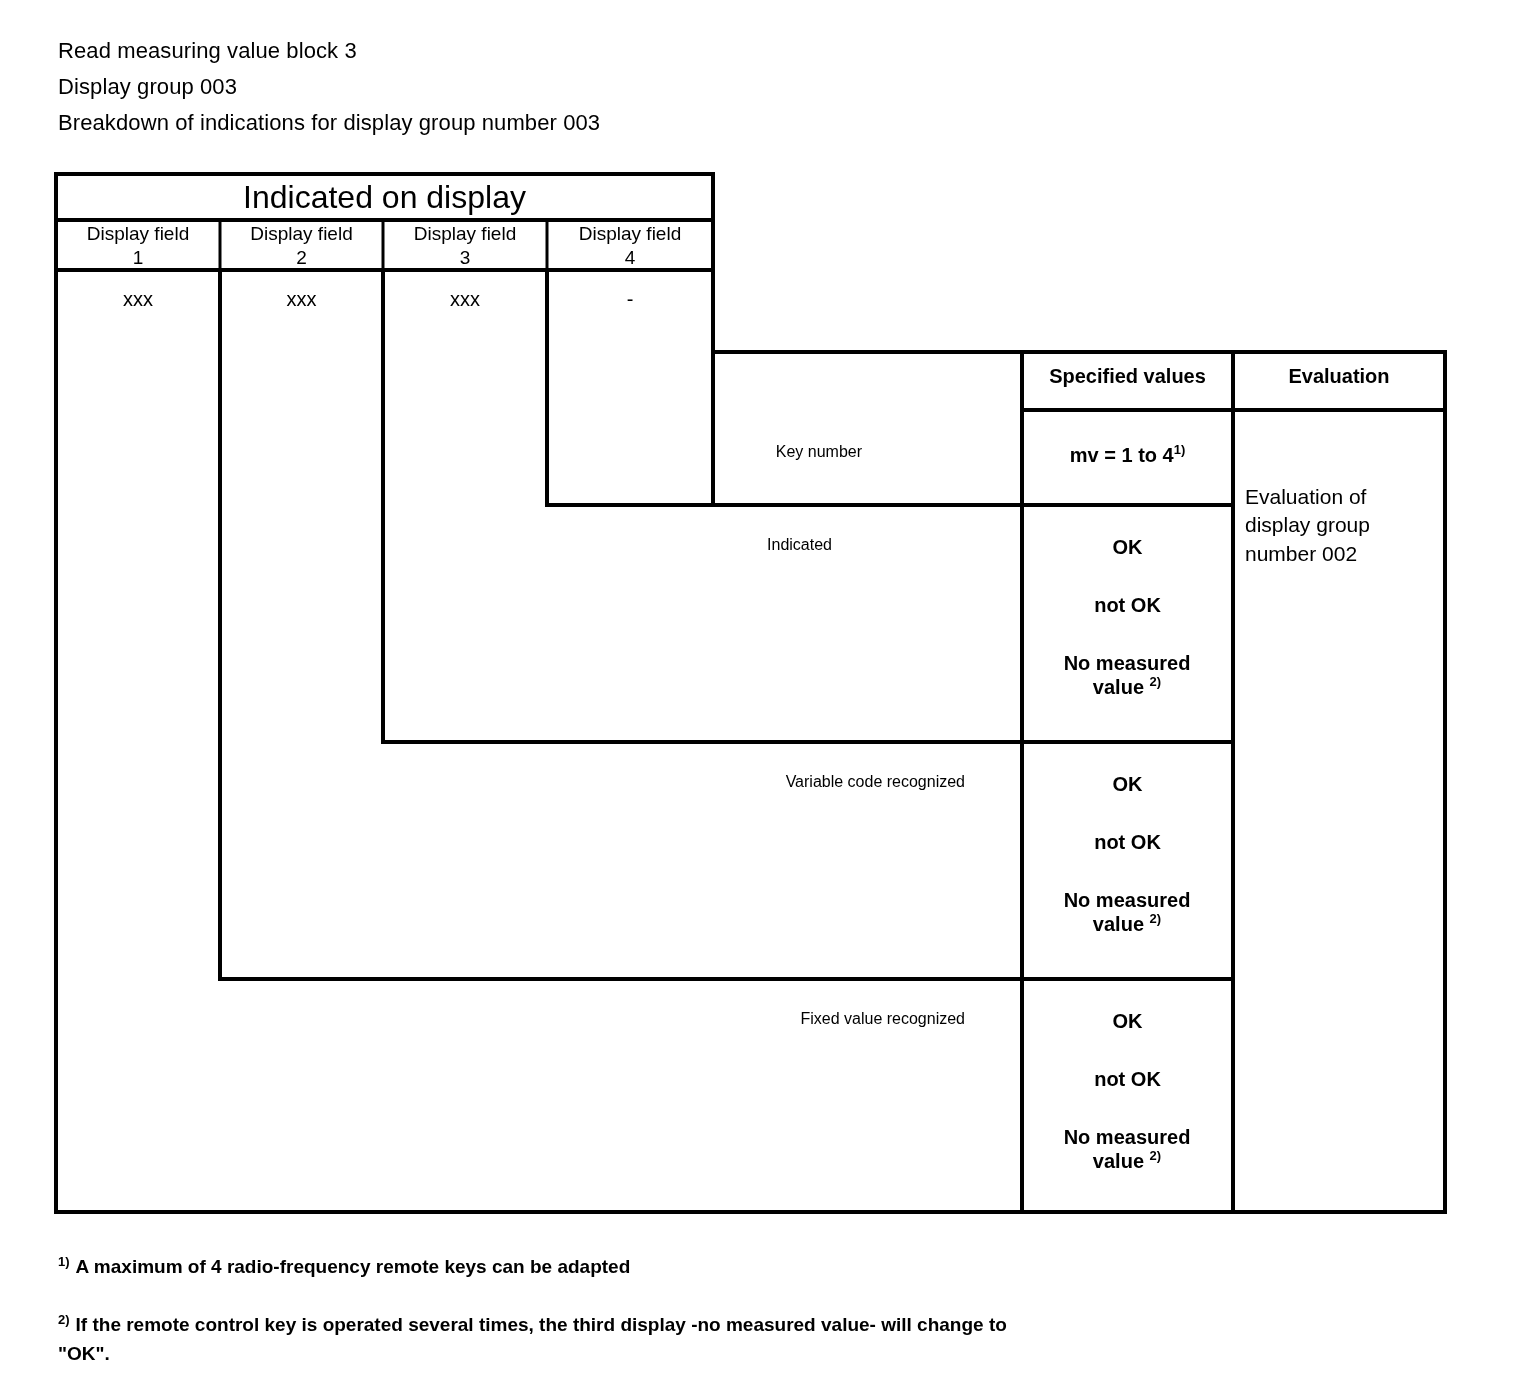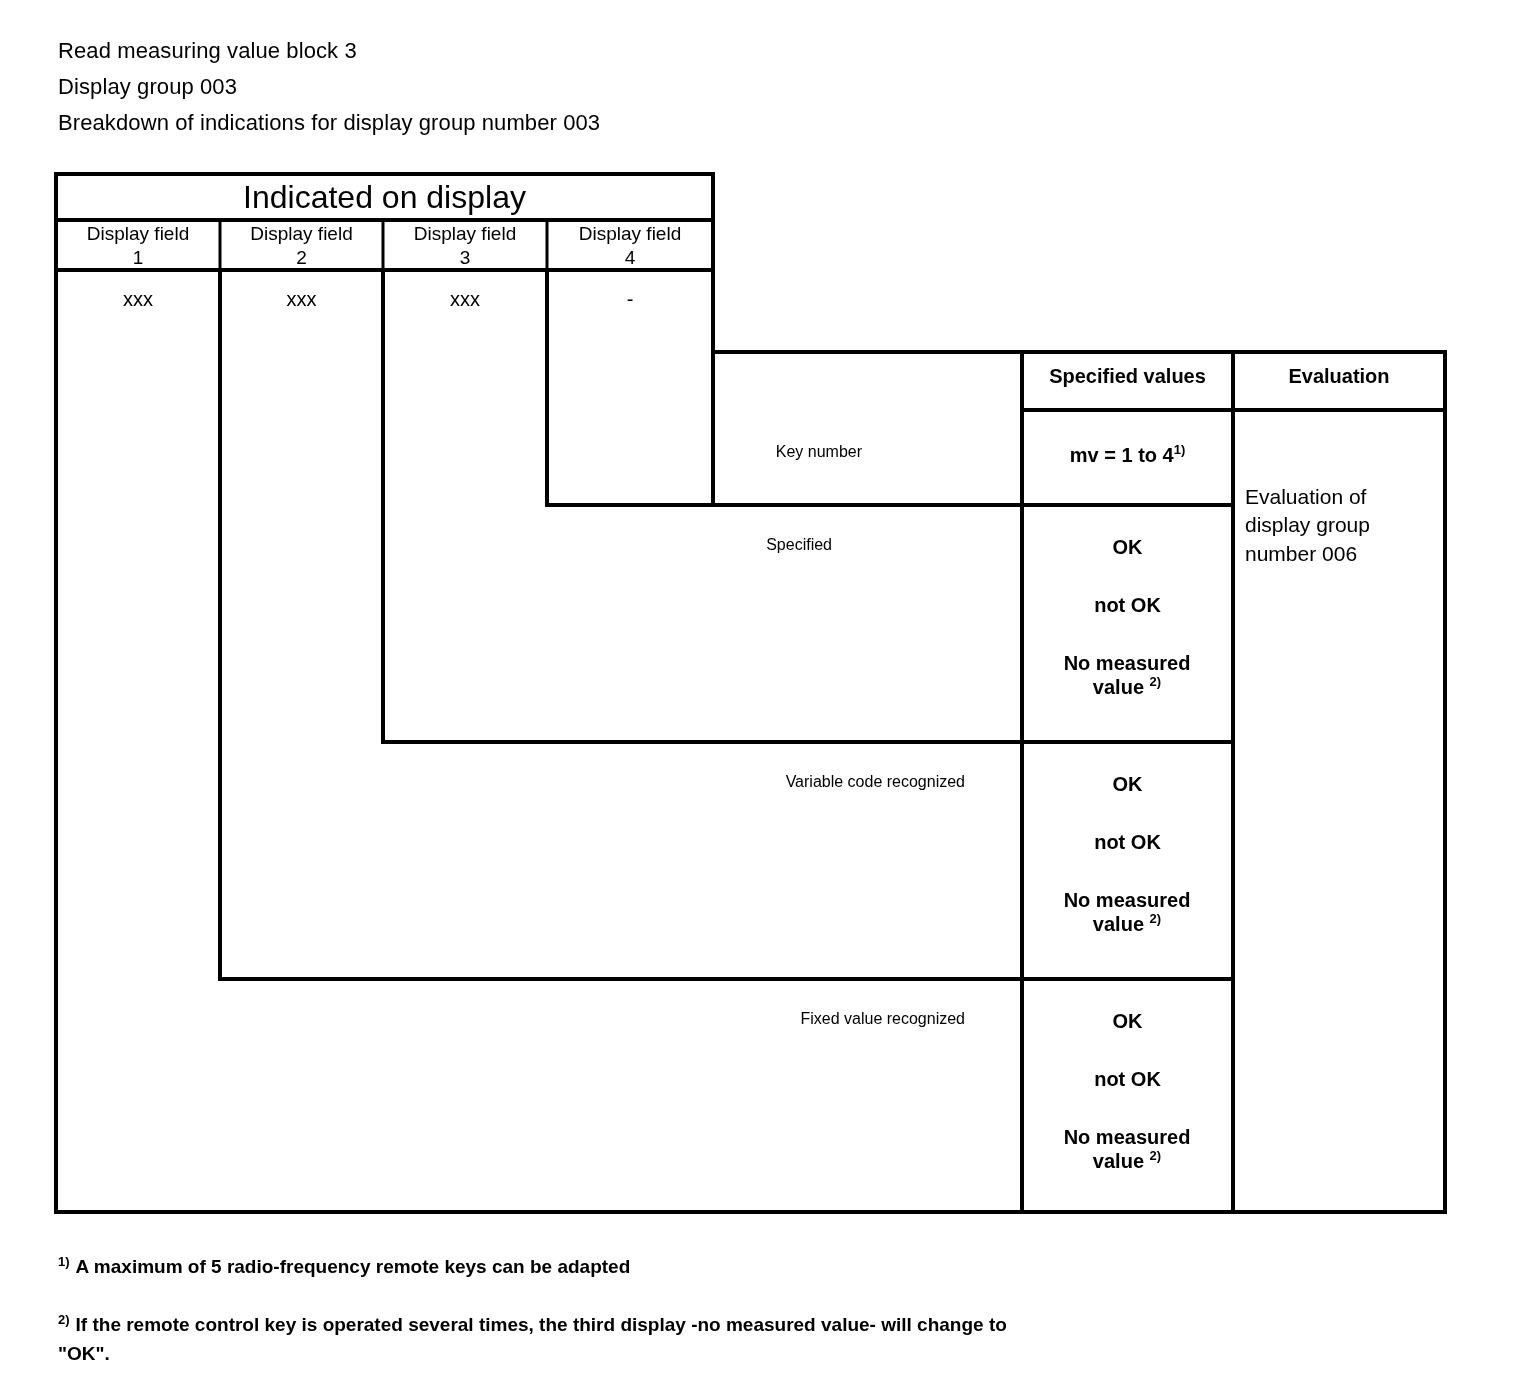--- a/index.html
+++ b/index.html
@@ -137,25 +137,25 @@
   </div>
 
   <div class="cell" style="left:56px;top:282px;width:164px;height:34px;">xxx</div>
   <div class="cell" style="left:220px;top:282px;width:163px;height:34px;">xxx</div>
   <div class="cell" style="left:383px;top:282px;width:164px;height:34px;">xxx</div>
   <div class="cell" style="left:547px;top:282px;width:166px;height:34px;">-</div>
 
   <div class="cell bold" style="left:1233px;top:352px;width:212px;height:48px;">Evaluation</div>
   <div class="cell bold" style="left:1022px;top:352px;width:211px;height:48px;">Specified values</div>
 
-  <div style="position:absolute;left:1245px;top:483px;width:175px;font-size:21px;line-height:1.35;">Evaluation of display group number 006</div>
+  <div style="position:absolute;left:1245px;top:483px;width:175px;font-size:21px;line-height:1.35;">Evaluation of display group number 002</div>
 
   <div class="rowlabel" style="left:1022px;top:443px;transform:translateX(-100%);padding-right:160px;">Key number</div>
 
-  <div class="rowlabel" style="left:1022px;top:536px;transform:translateX(-100%);padding-right:190px;">Specified</div>
+  <div class="rowlabel" style="left:1022px;top:536px;transform:translateX(-100%);padding-right:190px;">Indicated</div>
 
   <div class="rowlabel" style="left:1022px;top:773px;transform:translateX(-100%);padding-right:57px;">Variable code recognized</div>
 
   <div class="rowlabel" style="left:1022px;top:1010px;transform:translateX(-100%);padding-right:57px;">Fixed value recognized</div>
 
   <div class="valstack" style="left:1022px;top:443px;width:211px;">
     <div>
       <span>mv = 1 to 4</span><sup>1)</sup>
     </div>
   </div>
@@ -178,19 +178,19 @@
 
   <div class="valstack" style="left:1022px;top:1009px;width:211px;">
     <div>OK</div>
     <div>not OK</div>
     <div style="width:170px;margin-left:20px;">
       <span>No measured value</span> <sup>2)</sup>
     </div>
   </div>
 
   <div class="footnote" id="fn1">
-    <span class="mark">1)</span><span>A maximum of 5 radio-frequency remote keys can be adapted</span>
+    <span class="mark">1)</span><span>A maximum of 4 radio-frequency remote keys can be adapted</span>
   </div>
   <div class="footnote" id="fn2">
     <span class="mark">2)</span><span>If the remote control key is operated several times, the third display -no measured value- will change to "OK".</span>
   </div>
 
 </div>
 
 </body></html>

